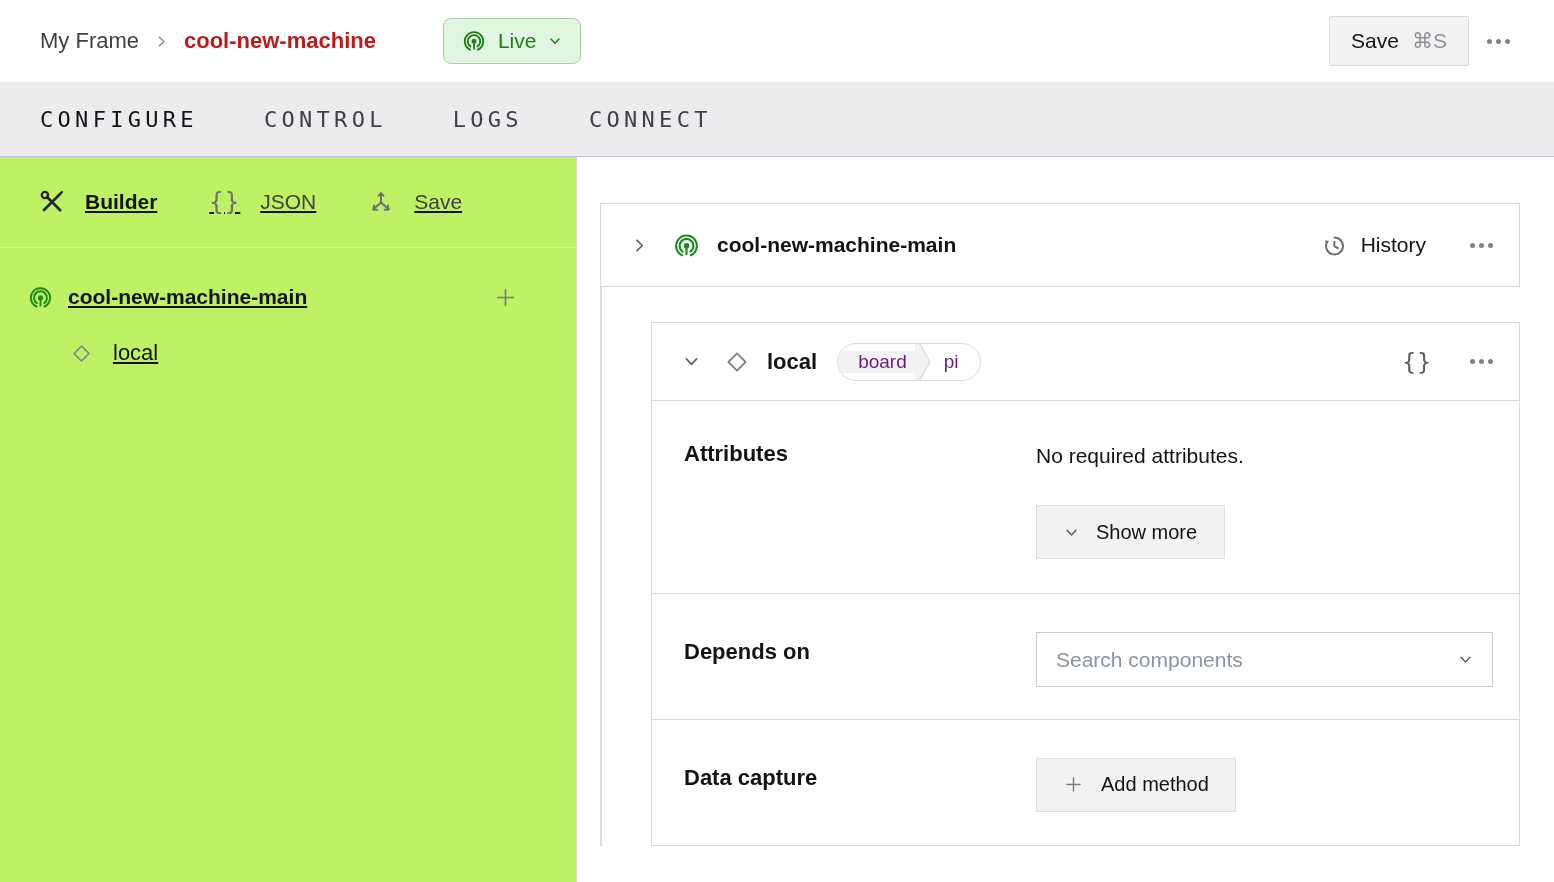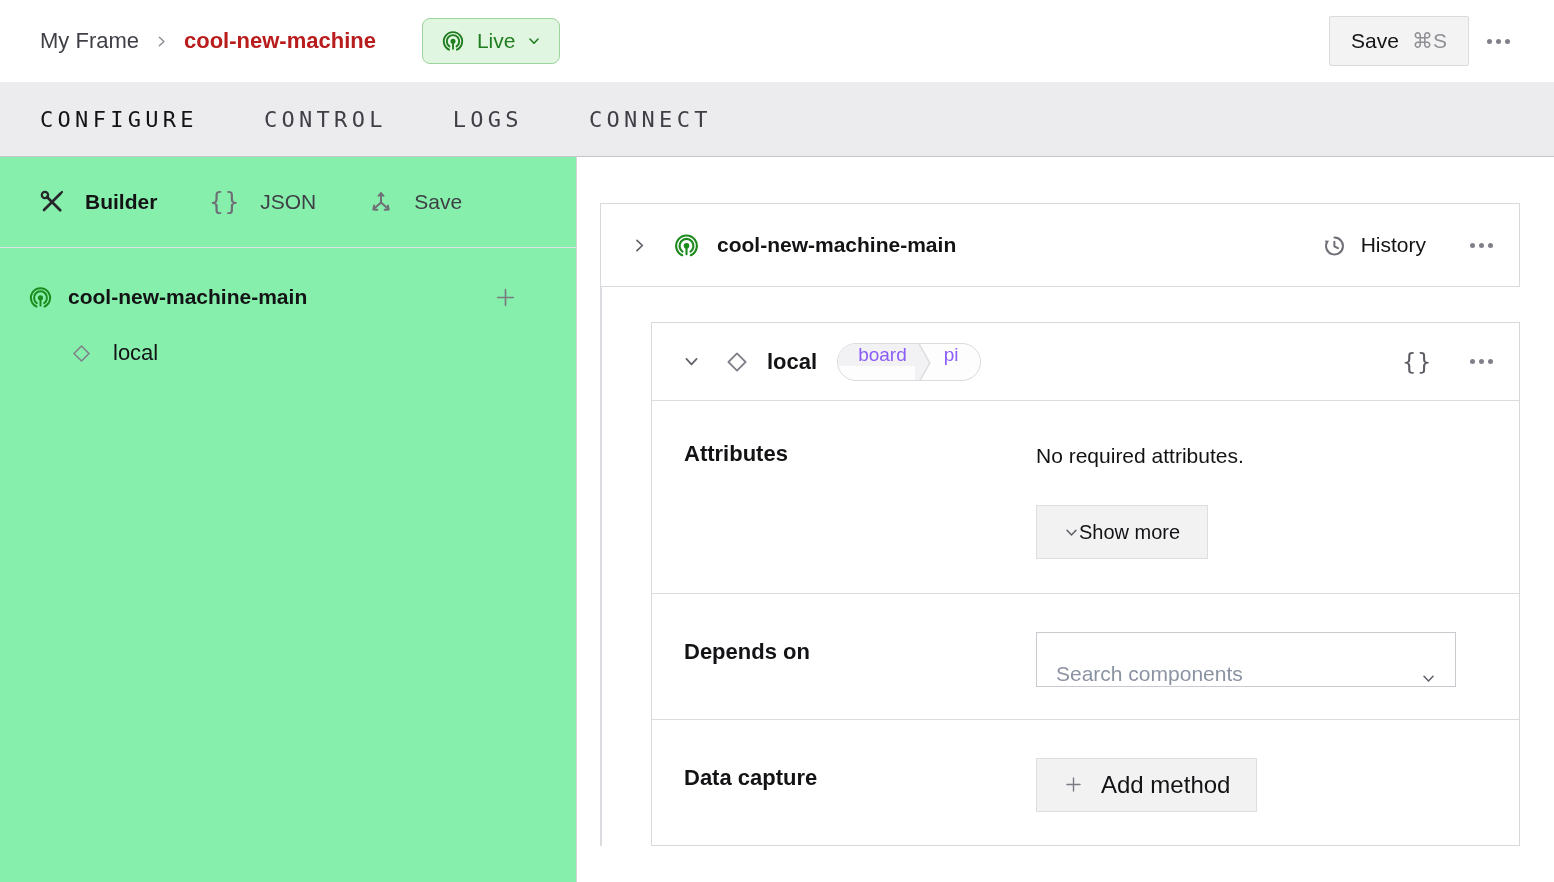--- a/index.html
+++ b/index.html
@@ -5,21 +5,21 @@
   * { margin:0; padding:0; box-sizing:border-box; }
   html,body { width:1554px; height:882px; overflow:hidden; background:#fff;
     font-family:"Liberation Sans", sans-serif; color:#131316; }
 
   
   .header { height:82px; display:flex; align-items:center; padding:0 42px 0 40px; background:#fff; }
   .breadcrumb { display:flex; align-items:center; gap:15px; font-size:22px; }
   .bc-parent { color:#3F3F46; cursor:pointer; }
   .bc-sep { width:15px; height:15px; color:#8E8E96; display:flex; }
   .bc-current { font-weight:700; color:#b91c1c; }
-  .live-badge { margin-left:46px; display:flex; align-items:center; gap:12px; height:46px;
+  .live-badge { margin-left:67px; display:flex; align-items:center; gap:12px; height:46px;
     padding:0 18px; background:#E0F6E0; border:1px solid #9DD49D; border-radius:8px;
     color:#1F7D1F; font-size:21px; font-weight:500; cursor:pointer; }
   .live-badge .b-icon { width:24px; height:24px; }
   .live-badge .chev { width:14px; height:14px; }
   .header-right { margin-left:auto; display:flex; align-items:center; gap:16px; }
   .save-btn { display:flex; align-items:center; gap:13px; height:50px; padding:0 21px;
     background:#F3F3F4; border:1px solid #DBDBDF; border-radius:2px; font-size:21px; cursor:pointer; }
   .save-label { color:#131316; font-weight:500; }
   .save-shortcut { color:#8F8F96; }
   .dots { display:flex; gap:4px; align-items:center; cursor:pointer; padding:6px 2px; }
@@ -28,21 +28,21 @@
   
   .nav-tabs { height:75px; background:#ECEBEE; border-bottom:1px solid #C7C5CC;
     display:flex; align-items:center; padding-left:40px; column-gap:66px;
     font-family:"DejaVu Sans Mono", monospace; font-size:22px; letter-spacing:4.3px; color:#3F3F46; }
   .nav-tab { cursor:pointer; }
   .nav-tab.active { font-weight:400; color:#131316; }
 
   
   .content { display:flex; height:725px; }
 
-  .sidebar { width:577px; flex:0 0 577px; border-right:1px solid #D4D3D8; background:#86efac; }
+  .sidebar { width:577px; flex:0 0 577px; border-right:1px solid #D4D3D8; background:#bef264;text-decoration:underline; }
   .view-tabs { height:91px; display:flex; align-items:center; padding-left:39px; column-gap:52px;
     border-bottom:1px solid #E1E0E4; }
   .view-tab { display:flex; align-items:center; gap:20px; font-size:21px; color:#3F3F46; cursor:pointer; }
   .view-tab.active { font-weight:700; color:#131316; }
   .view-tab .vt-icon { width:26px; height:26px; color:#55555D; display:flex; }
   .view-tab.active .vt-icon { color:#26262B; }
   .braces-glyph { font-family:"DejaVu Sans Mono", monospace; font-size:24px; color:#6E6E76;
     letter-spacing:1px; font-weight:400; }
 
   .tree { padding-top:27px; }
@@ -67,49 +67,49 @@
   .part-card .dots { margin-left:42px; }
 
   .connector { position:absolute; left:23px; top:130px; width:2px; height:559px; background:#DCDBE0; }
 
   .component-card { position:absolute; left:74px; top:165px; width:869px; height:524px;
     border:1.5px solid #D9D8DD; background:#fff; display:flex; flex-direction:column; }
   .comp-header { height:78px; flex:0 0 78px; border-bottom:1px solid #DCDBE0; display:flex;
     align-items:center; padding:0 24px 0 31px; }
   .comp-header .c-icon { width:24px; height:24px; color:#80808A; margin-left:25px; flex:0 0 auto; }
   .comp-name { font-size:22px; font-weight:700; margin-left:18px; }
-  .pill { margin-left:20px; display:flex; align-items:flex-start; height:38px;
+  .pill { margin-left:20px; display:flex; align-items:center; height:38px;
     border:1px solid #DBDBDF; border-radius:19px; overflow:hidden; background:#FDFDFE;
-    font-size:19px; color:#8b5cf6; }
+    font-size:19px; color:#701a75; }
   .pill-type { background:#F2F2F4; padding:0 8px 0 20px; display:flex; align-items:center; }
   .pill-sep { width:17px; height:38px; display:block; flex:0 0 auto; }
   .pill-model { padding:0 21px 0 12px; display:flex; align-items:center; }
   .comp-header .spacer { flex:1; }
   .comp-header .braces-glyph { font-size:23px; color:#5C5C64; cursor:pointer; }
   .comp-header .dots { margin-left:36px; }
 
   .section { display:flex; }
   .sec-attributes { height:193px; padding-top:40px; }
   .sec-depends { height:126px; border-top:1px solid #DCDBE0; padding-top:38px; }
   .sec-data { height:127px; border-top:1px solid #DCDBE0; padding-top:38px; }
   .sec-label { width:384px; flex:0 0 384px; padding-left:32px; font-size:22px; font-weight:700; }
   .sec-depends .sec-label, .sec-data .sec-label { padding-top:7px; }
   .sec-content { flex:1; }
   .empty-text { font-size:21px; color:#131316; line-height:30px; }
-  .show-more-btn { margin-top:34px; display:inline-flex; align-items:center; height:54px;
+  .show-more-btn { margin-top:34px; display:inline-flex; align-items:center; gap:17px; height:54px;
     padding:0 27px; background:#F2F2F3; border:1px solid #DEDEE2; font-size:20px; color:#131316;
     cursor:pointer; font-family:inherit; }
   .show-more-btn .chev-icon, .select .chev-icon { width:15px; height:15px; }
-  .select { width:420px; height:55px; border:1px solid #C9C9CF; background:#fff;
-    display:flex; align-items:flex-end; padding:0 19px; cursor:pointer; }
+  .select { width:457px; height:55px; border:1px solid #C9C9CF; background:#fff;
+    display:flex; align-items:center; padding:0 19px; cursor:pointer; }
   .select input { flex:1; border:none; outline:none; background:transparent; font-family:inherit;
     font-size:21px; color:#131316; min-width:0; }
   .select input::placeholder { color:#8B93A3; }
   .add-method-btn { display:inline-flex; align-items:center; gap:17px; height:54px; padding:0 26px;
-    background:#F2F2F3; border:1px solid #DEDEE2; font-size:24px; color:#131316; cursor:pointer;
+    background:#F2F2F3; border:1px solid #DEDEE2; font-size:20px; color:#131316; cursor:pointer;
     font-family:inherit; }
   .plus-icon { width:21px; height:21px; color:#7A7A82; display:flex; }
   svg { display:block; width:100%; height:100%; }
 </style>
 </head>
 <body>
 
 <div class="header">
   <div class="breadcrumb">
     <span class="bc-parent">My Frame</span>

